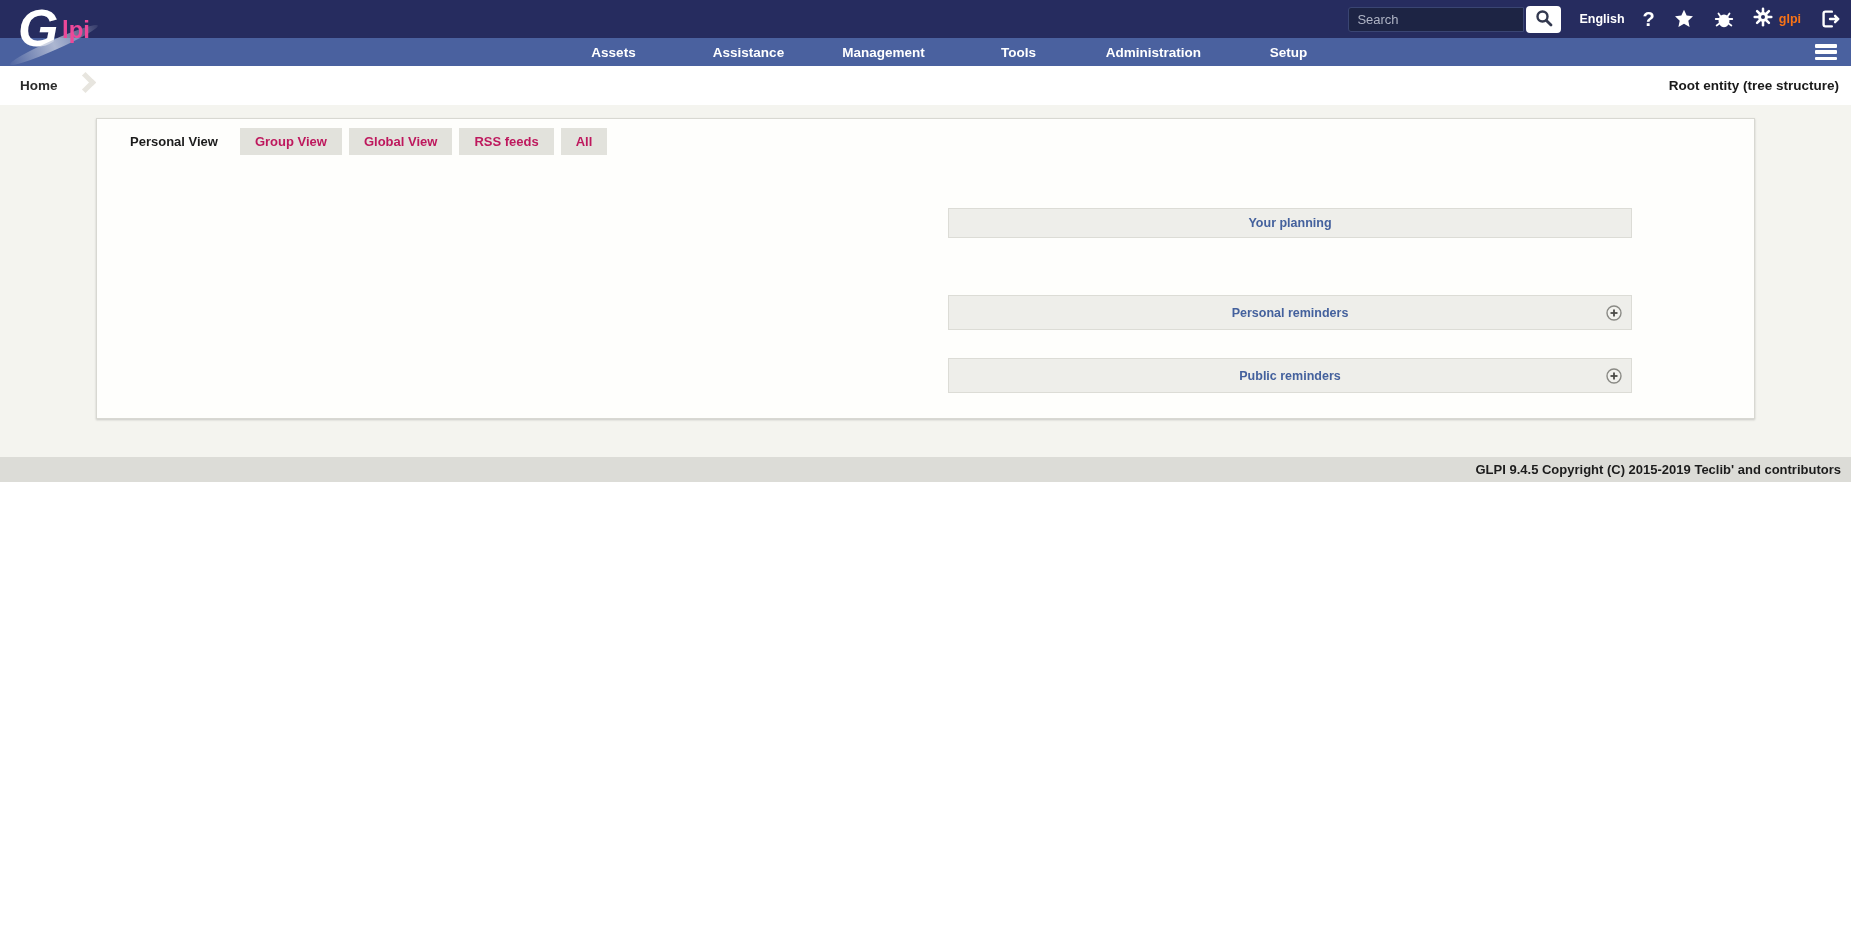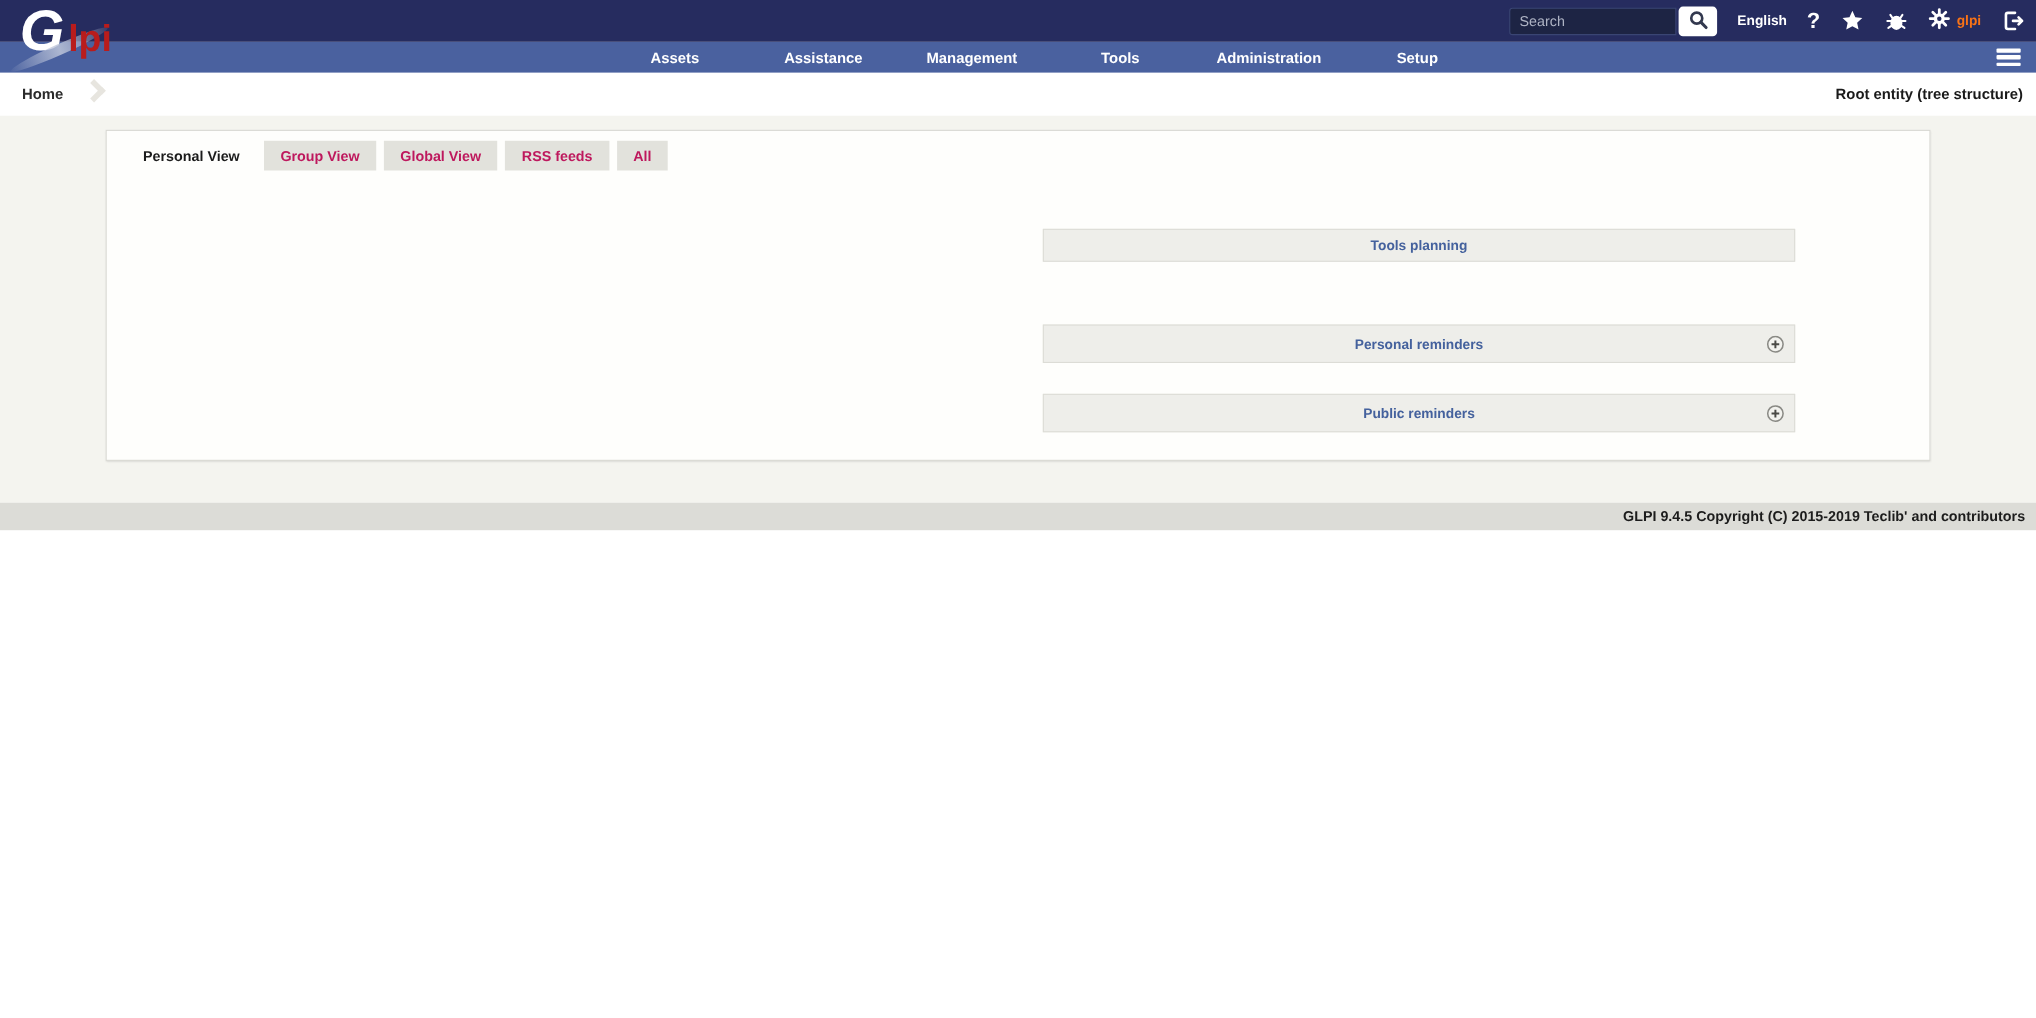--- a/index.html
+++ b/index.html
@@ -4,35 +4,35 @@
 <style>
   * { margin:0; padding:0; box-sizing:border-box; }
   html,body { width:1851px; height:925px; background:#ffffff; overflow:hidden;
     font-family:"Liberation Sans","DejaVu Sans",sans-serif; }
   .page { position:relative; width:1851px; height:925px; }
 
   
   .topbar { position:absolute; left:0; top:0; width:100%; height:38px; background:#262c5f; z-index:5; }
   .topbar-right { position:absolute; right:10px; top:0; height:38px; display:flex; align-items:center; gap:18px; }
   .search-wrap { display:flex; align-items:center; }
-  .search-input { width:152px; height:25px; background:#1d2444; border:1px solid #3a4573; border-radius:3px 0 0 3px;
+  .search-input { width:176px; height:25px; background:#1d2444; border:1px solid #3a4573; border-radius:3px 0 0 3px;
     color:#fca5a5; font-size:13px; padding:0 8px; outline:none; }
   .search-input::placeholder { color:#aeb3c4; }
   .search-btn { width:35px; height:27px; background:#ffffff; border:none; border-radius:4px; margin-left:2px;
     display:flex; align-items:center; justify-content:center; cursor:pointer; }
   .lang { color:#ffffff; font-size:12.5px; font-weight:600; cursor:pointer; text-decoration:none; }
   .hicon { display:flex; align-items:center; justify-content:center; cursor:pointer; color:#fff; }
   .help-q { color:#ffffff; font-size:20px; font-weight:bold; line-height:1; }
   .user-group { display:flex; align-items:center; gap:6px; cursor:pointer; }
   .user-name { color:#f97316; font-size:12.5px; font-weight:bold; }
 
   
   .logo { position:absolute; left:10px; top:2px; width:120px; height:62px; z-index:10; cursor:pointer; }
   .logo-g { position:absolute; left:8px; top:-4px; color:#ffffff; font-size:52px; font-weight:bold; font-style:italic; }
-  .logo-lpi { position:absolute; left:52px; top:14px; color:#b91c1c; font-size:34px; font-weight:bold; }
+  .logo-lpi { position:absolute; left:52px; top:14px; color:#ec4899; font-size:24px; font-weight:bold; }
   .logo-swoosh { position:absolute; left:-4px; top:38px; width:96px; height:10px; border-radius:50%;
     background:linear-gradient(90deg, rgba(200,205,220,0.05), rgba(190,198,218,0.85), rgba(200,205,220,0.1));
     transform:rotate(-24deg); }
 
   
   .menubar { position:absolute; left:0; top:38px; width:100%; height:28px; background:#4a619f; z-index:4;padding-left:41px; }
   .menu-items { position:absolute; left:546px; top:0; width:810px; height:28px; display:flex; }
   .menu-item { width:135px; height:28px; display:flex; align-items:center; justify-content:center;
     color:#ffffff; font-size:13.5px; font-weight:bold; cursor:pointer; }
   .burger { position:absolute; right:14px; top:6px; width:22px; height:16px; display:flex; flex-direction:column;
@@ -167,21 +167,21 @@
         <div class="tab">Group View</div>
         <div class="tab">Global View</div>
         <div class="tab">RSS feeds</div>
         <div class="tab">All</div>
       </div>
 
       <div class="rightcol">
 
         <div class="panel" style="top:89px;">
           <div class="panel-head">
-            <span class="panel-title">Tools planning</span>
+            <span class="panel-title">Your planning</span>
           </div>
         </div>
 
         <div class="panel" style="top:176px;">
           <div class="panel-head" style="height:35px;">
             <span class="panel-title">Personal reminders</span>
             <span class="plus-btn" style="top:9px;">
               <svg width="16" height="16" viewBox="0 0 16 16">
                   <circle cx="8" cy="8" r="7" fill="#f2f2ee" stroke="#8a8a85" stroke-width="1.4"></circle>
                   <line x1="8" y1="4.5" x2="8" y2="11.5" stroke="#4a4a46" stroke-width="1.8"></line>

